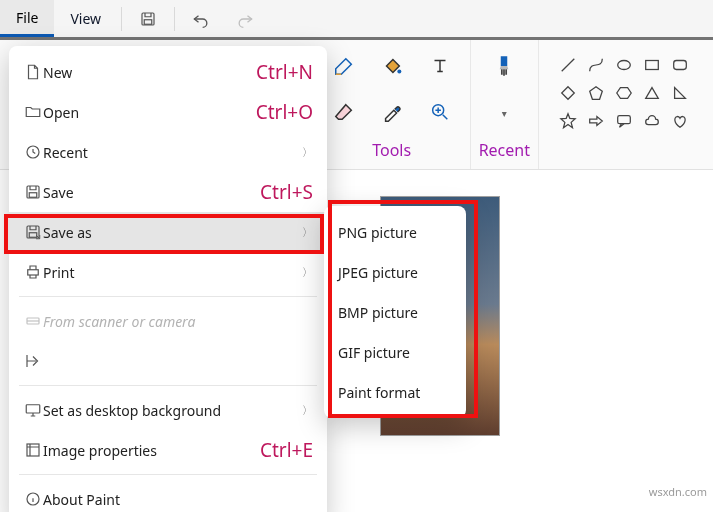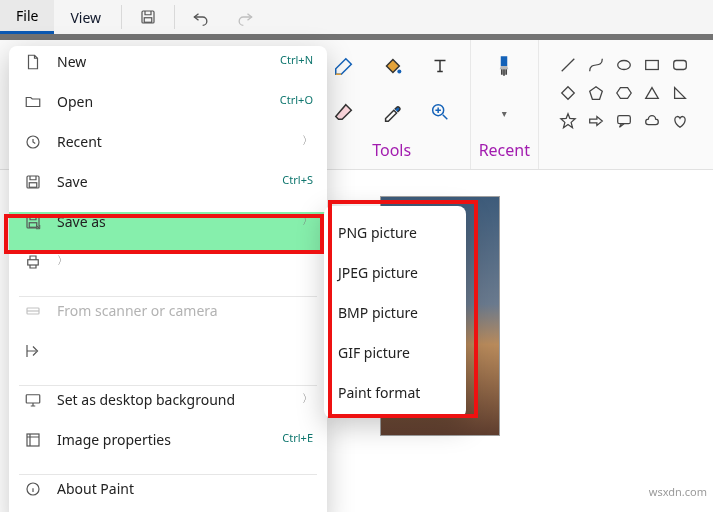--- a/index.html
+++ b/index.html
@@ -1,18 +1,18 @@
 <!DOCTYPE html>
 <html><head>
 <meta charset="utf-8">
 <style>
 * { box-sizing: border-box; margin: 0; padding: 0; font-family: "Segoe UI", system-ui, sans-serif; }
 html, body { width: 713px; height: 512px; overflow: hidden; background: #fff; }
 
-.topbar { display: flex; align-items: center; height: 40px; background: #f5f5f5; border-bottom: 6px solid #737373; }
+.topbar { display: flex; align-items: center; height: 40px; background: #f5f5f5; border-bottom: 3px solid #737373; }
 .topbar .tab { padding: 0 16px; height: 100%; display: flex; align-items: center; font-size: 14px; color: #0f172a; }
 .topbar .tab.active { background: #e9e9e9; border-bottom: 3px solid #0c59b3; color: #000; }
 .topbar .tbtn { width: 44px; height: 100%; display: flex; align-items: center; justify-content: center; color: #555; }
 .topbar .tbtn.disabled { color: #bfbfbf; }
 .sep { width: 1px; height: 24px; background: #d9d9d9; margin: 0 4px; }
 
 .ribbon { display: flex; height: 130px; border-bottom: 1px solid #e1e1e1; background: #fafafa; }
 .ribbon-spacer { width: 330px; }
 .group { display: flex; flex-direction: column; align-items: center; justify-content: space-between; padding: 6px 8px 4px; border-right: 1px solid #e8e8e8; }
 .group .icons { display: grid; grid-template-columns: repeat(3, 44px); grid-auto-rows: 40px; gap: 6px 4px; align-items: center; justify-items: center; }
@@ -22,27 +22,27 @@
 .ibtn { width: 40px; height: 36px; display: flex; align-items: center; justify-content: center; color: #333; border-radius: 4px; }
 .chev { font-size: 10px; color: #666; padding-top: 2px; }
 
 .shapes { display: grid; grid-template-columns: repeat(5, 26px); grid-auto-rows: 26px; gap: 2px; padding: 8px 10px 0; }
 .sh { width: 22px; height: 22px; display: flex; align-items: center; justify-content: center; color: #444; }
 
 .canvas { position: absolute; left: 380px; top: 196px; width: 120px; height: 240px; }
 .canvas .img { width: 100%; height: 100%; background: linear-gradient(180deg,#3d5b7a 0%,#6a7a8e 45%,#b88a5b 62%,#5e3d2e 100%); border: 1px solid #a0a0a0; }
 
 .menu { position: absolute; left: 9px; top: 46px; width: 318px; background: #fff; border-radius: 8px; box-shadow: 0 8px 28px rgba(0,0,0,0.22); padding: 6px 0; }
-.mitem { display: flex; align-items: flex-start; height: 40px; padding: 0 14px; font-size: 14px; color: #222; gap: 14px; }
-.mitem.hover { background: #86efac; }
-.mitem.disabled { color: #b3b3b3; }
+.mitem { display: flex; align-items: center; height: 40px; padding: 0 14px; font-size: 14px; color: #222; }
+.mitem.hover { background: #e5e5e5; }
+.mitem.disabled { color: #b3b3b3; font-style: italic; }
 .mitem .mico { width: 20px; height: 20px; display: flex; align-items: center; justify-content: center; color: #555; }
 .mitem.disabled .mico { color: #c2c2c2; }
 .mitem .mlabel { flex: 1; }
-.mitem .hint { font-size: 11px; color: #0f766e; }
+.mitem .hint { font-size: 19px; color: #be185d; }
 .mitem .arrow { font-size: 11px; color: #777; }
 .mdiv { height: 1px; background: #e6e6e6; margin: 4px 10px; }
 
 .submenu { position: absolute; left: 324px; top: 206px; width: 142px; background: #fff; border-radius: 8px; box-shadow: 0 8px 28px rgba(0,0,0,0.22); padding: 6px 0; z-index: 5; }
 .sitem { height: 40px; display: flex; align-items: center; padding: 0 14px; font-size: 14px; color: #222; }
 
 .hl1 { position: absolute; left: 4px; top: 214px; width: 320px; height: 40px; border: 4px solid #e11; z-index: 10; pointer-events: none; }
 .hl2 { position: absolute; left: 328px; top: 200px; width: 150px; height: 218px; border: 4px solid #e11; z-index: 10; pointer-events: none; }
 
 .watermark { position: absolute; right: 6px; bottom: 13px; font-size: 11px; color: #9a9a9a; }
@@ -276,20 +276,21 @@
     <span class="mlabel">Save as</span>
     <span class="arrow">〉</span>
   </div>
   <div class="mitem">
     <span class="mico">
         <svg width="18" height="18" viewBox="0 0 24 24" fill="none" stroke="currentColor" stroke-width="1.6">
           <rect x="5" y="9" width="14" height="7"></rect>
           <path d="M8 9V4h8v5M8 16v4h8v-4"></path>
         </svg>
       </span>
+    <span class="mlabel">Print</span>
     <span class="arrow">〉</span>
   </div>
   <div class="mdiv"></div>
   <div class="mitem disabled">
     <span class="mico">
         <svg width="18" height="18" viewBox="0 0 24 24" fill="none" stroke="currentColor" stroke-width="1.6">
           <rect x="4" y="8" width="16" height="8" rx="1"></rect>
           <path d="M4 12h16"></path>
         </svg>
       </span>

